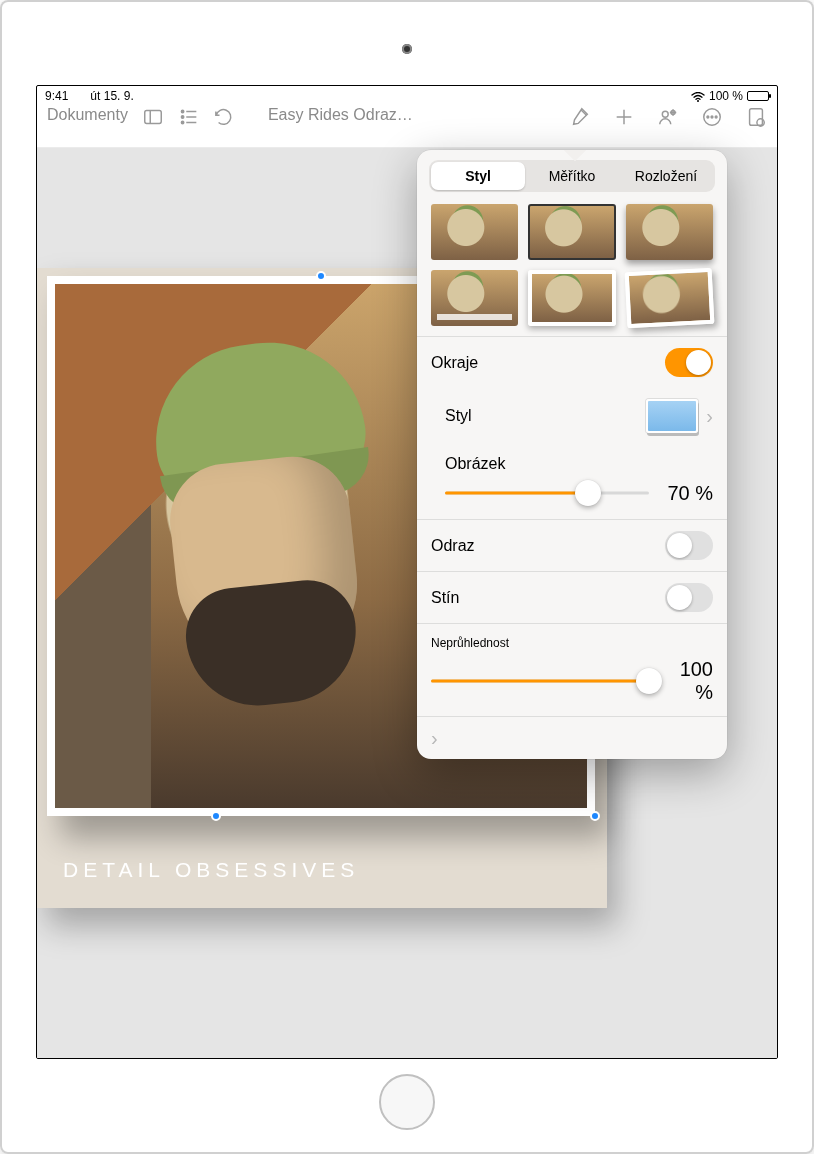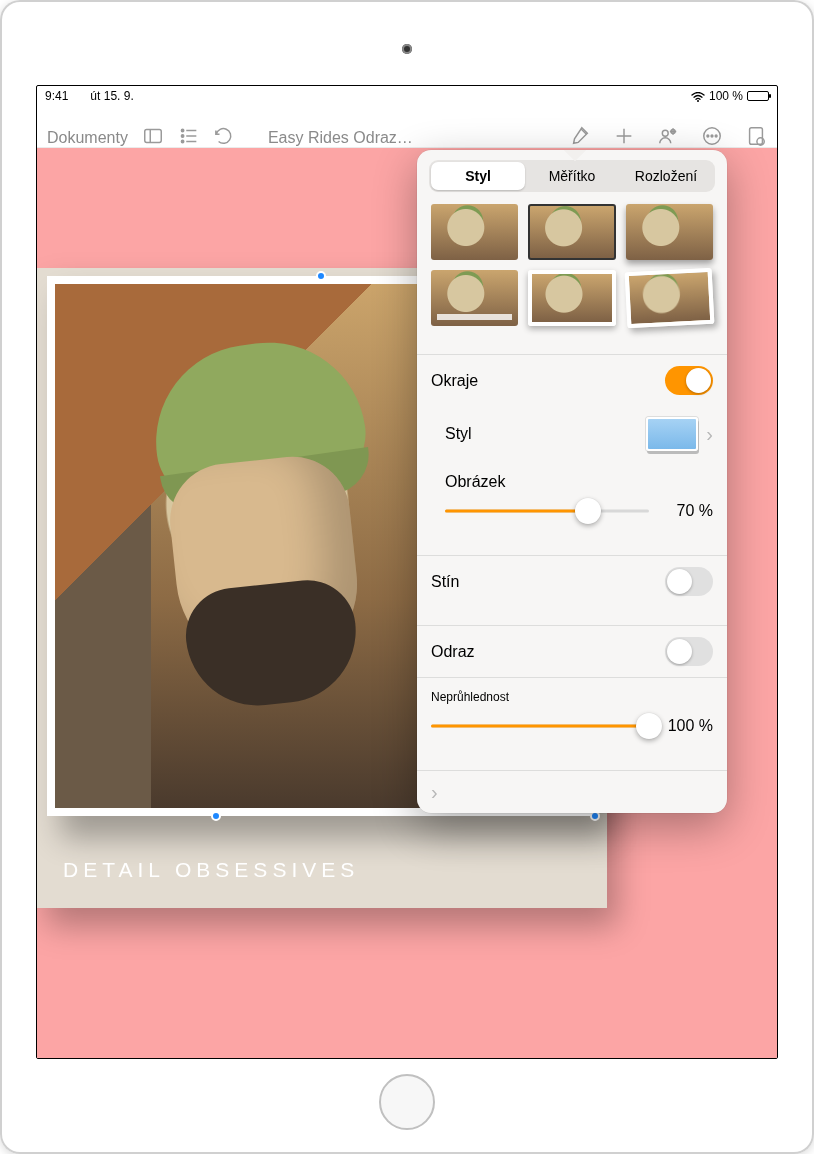--- a/index.html
+++ b/index.html
@@ -7,21 +7,21 @@
     font-family: -apple-system, "Helvetica Neue", Arial, sans-serif;
     background: #fff;
     width: 814px;
     height: 1154px;
     display: flex;
     align-items: center;
     justify-content: center;
   }
   .ipad {
     width: 814px; height: 1154px;
-    border-radius: 20px;
+    border-radius: 8px;
     background: #fff;
     box-shadow: 0 0 0 2px #d0d0d0 inset, 0 2px 10px rgba(0,0,0,.15);
     position: relative;
     padding: 85px 36px 95px 36px;
   }
   .camera {
     position: absolute; top: 44px; left: 50%; transform: translateX(-50%);
     width: 10px; height: 10px; border-radius: 50%;
     background: #333; box-shadow: 0 0 0 2px #888 inset;
   }
@@ -56,34 +56,34 @@
   .battery {
     width: 22px; height: 10px; border: 1px solid #000; border-radius: 2px; position: relative;
   }
   .battery::after { content:""; position:absolute; right:-3px; top:2px; width:2px; height:4px; background:#000; border-radius:1px;}
   .battery .fill { background:#000; height:100%; width:100%; }
   
   .toolbar {
     height: 42px;
     border-bottom: 1px solid rgba(0,0,0,.08);
     display: flex;
-    align-items: flex-end;
+    align-items: flex-start;
     padding: 0 10px;
     gap: 14px;
     color: #8a8a8a;
   }
   .toolbar .doc-label { font-size: 16px; color: #8a8a8a; }
   .toolbar .title { flex: 0 0 auto; margin-left: 18px; margin-right: auto; color:#8a8a8a; font-size:16px;}
   .ticon { width:22px; height:22px; display:flex; align-items:center; justify-content:center; color:#9a9a9a; }
   .ticon svg { width:22px; height:22px; stroke:#9a9a9a; fill:none; stroke-width:1.6; }
   .toolbar .group-right { display:flex; align-items:center; gap:22px; margin-left: 8px;}
   
   .canvas {
     position: absolute; left:0; right:0; top:62px; bottom:0;
-    background: #fca5a5;
+    background: #e5e5e5;
   }
   .page {
     position:absolute;
     left: 0; top: 120px; width: 570px; height: 640px;
     background: #e3dcd1;
     box-shadow: 10px 18px 30px rgba(0,0,0,.28);
   }
   .photo-frame {
     position:absolute;
     left: 10px; top: 8px;
@@ -194,21 +194,21 @@
     content:""; position:absolute; left:6px; right:6px; bottom:6px; height:6px;
     background: rgba(255,255,255,.8);
   }
 
   .row {
     display:flex; align-items:center;
     padding: 11px 14px;
     font-size: 16px;
     color:#000;
   }
-  .row.sep { border-top: 1px solid rgba(0,0,0,.1); margin-top: 18px; }
+  .row.sep { border-top: 1px solid rgba(0,0,0,.1); }
   .row .label { flex:1; }
   .row.sub { padding-left: 28px; }
   .toggle {
     width: 48px; height: 29px; border-radius: 29px; position:relative;
     background: #e0e0e0;
     transition: .2s;
   }
   .toggle::after {
     content:""; position:absolute; top:2px; left:2px; width:25px; height:25px;
     background:#fff; border-radius:50%; box-shadow: 0 1px 3px rgba(0,0,0,.3);
@@ -239,21 +239,21 @@
   }
   .slider .fill {
     position:absolute; left:0; top:50%; height:3px; border-radius:3px;
     background:#ff9500; transform:translateY(-50%);
   }
   .slider .knob {
     position:absolute; top:50%; width:26px; height:26px; border-radius:50%;
     background:#fff; box-shadow: 0 2px 5px rgba(0,0,0,.3), 0 0 0 .5px rgba(0,0,0,.05);
     transform:translate(-50%,-50%);
   }
-  .pct { width: 54px; text-align:right; font-size:16px; }
+  .pct { width: 54px; text-align:right; font-size:20px; }
   .section-label { padding: 12px 14px 2px 14px; font-size:12px; border-top:1px solid rgba(0,0,0,.1);}
 </style>
 </head>
 <body>
 
 <div class="ipad">
   <div class="camera"></div>
 
   <div class="screen">
 
@@ -384,26 +384,26 @@
       <div class="slider-row">
         <div class="slider">
           <div class="track"></div>
           <div class="fill" style="width:70%"></div>
           <div class="knob" style="left:70%"></div>
         </div>
         <span class="pct">70 %</span>
       </div>
 
       <div class="row sep">
+        <span class="label">Odraz</span>
+        <span class="toggle"></span>
+      </div>
+
+      <div class="row sep">
         <span class="label">Stín</span>
-        <span class="toggle"></span>
-      </div>
-
-      <div class="row sep">
-        <span class="label">Odraz</span>
         <span class="toggle"></span>
       </div>
 
       <div class="section-label">Neprůhlednost</div>
       <div class="slider-row full">
         <div class="slider">
           <div class="track"></div>
           <div class="fill" style="width:100%"></div>
           <div class="knob" style="left:100%"></div>
         </div>

